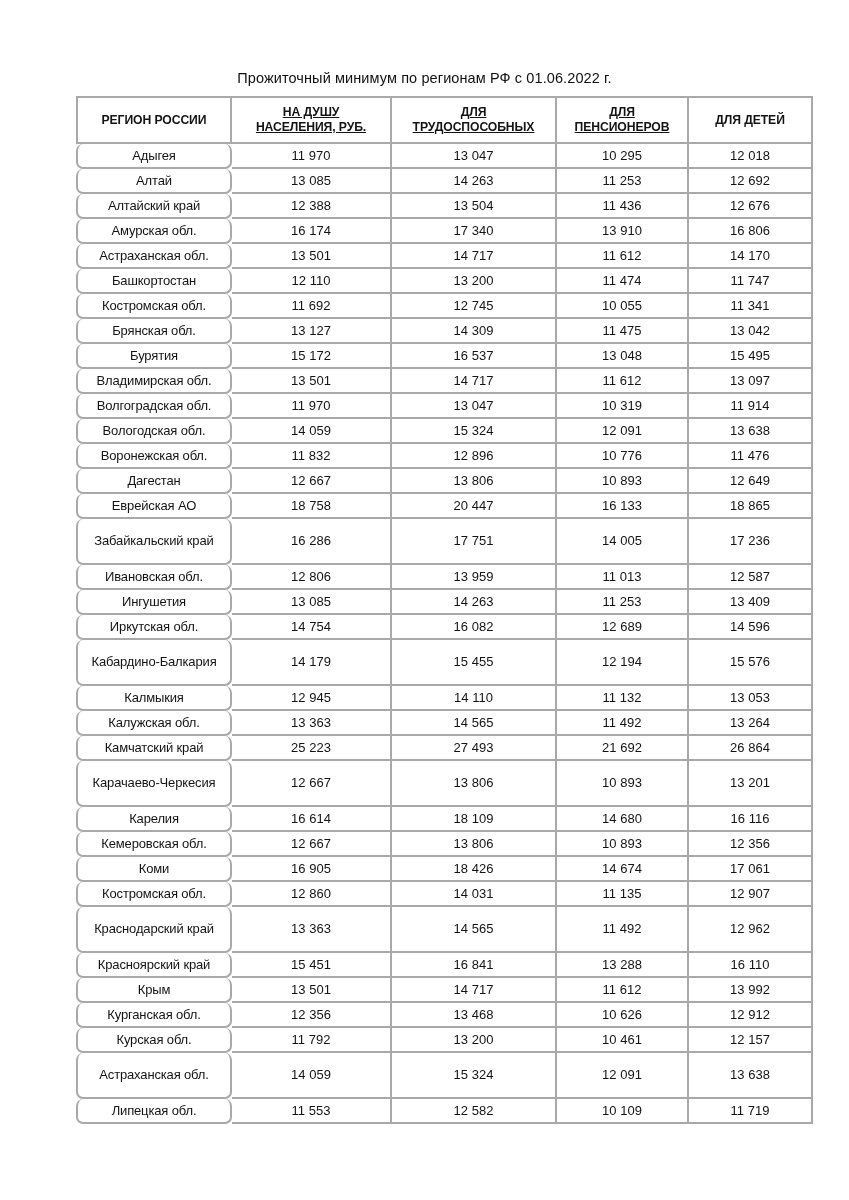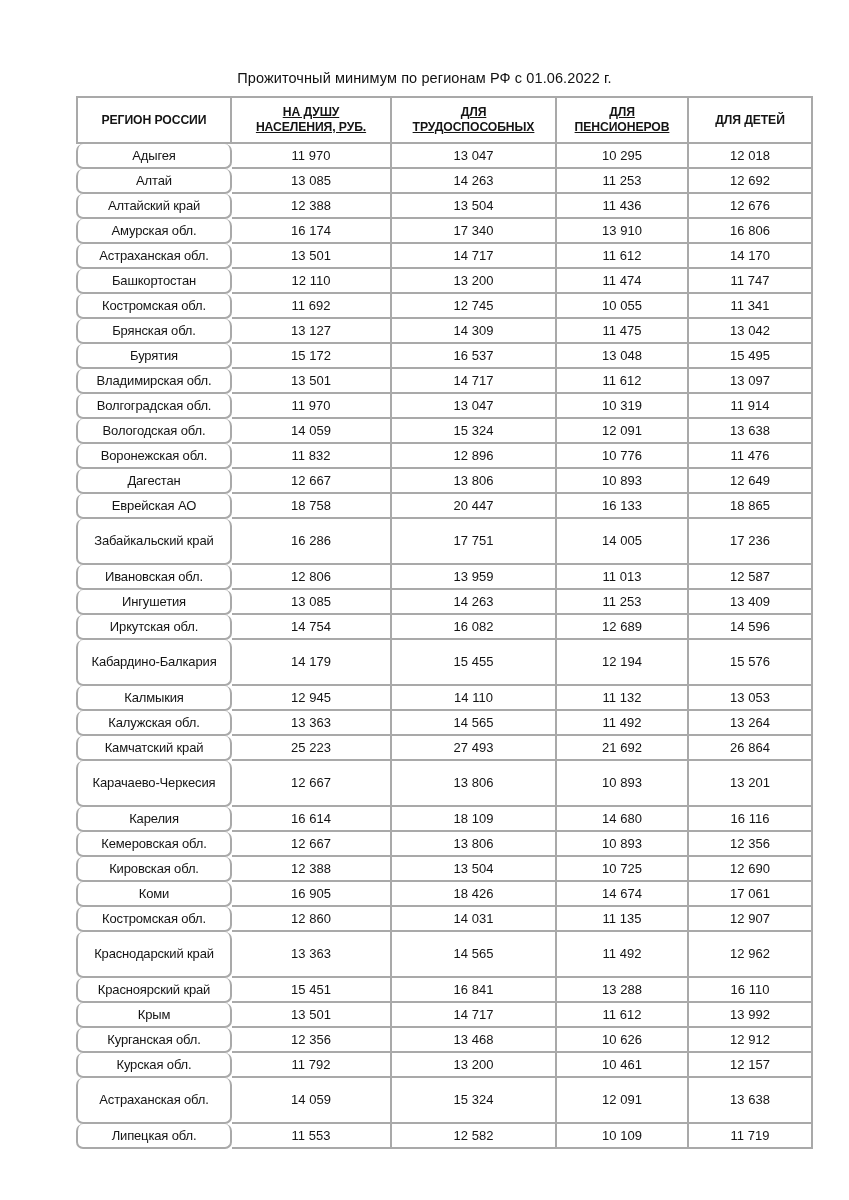--- a/index.html
+++ b/index.html
@@ -312,27 +312,20 @@
             <td class="col-d">16 116</td>
           </tr>
           <tr>
             <td class="region">Кемеровская обл.</td>
             <td class="col-a">12 667</td>
             <td class="col-b">13 806</td>
             <td class="col-c">10 893</td>
             <td class="col-d">12 356</td>
           </tr>
           <tr>
-            <td class="region">Кировская обл.</td>
-            <td class="col-a">12 388</td>
-            <td class="col-b">13 504</td>
-            <td class="col-c">10 725</td>
-            <td class="col-d">12 690</td>
-          </tr>
-          <tr>
             <td class="region">Коми</td>
             <td class="col-a">16 905</td>
             <td class="col-b">18 426</td>
             <td class="col-c">14 674</td>
             <td class="col-d">17 061</td>
           </tr>
           <tr>
             <td class="region">Костромская обл.</td>
             <td class="col-a">12 860</td>
             <td class="col-b">14 031</td>

